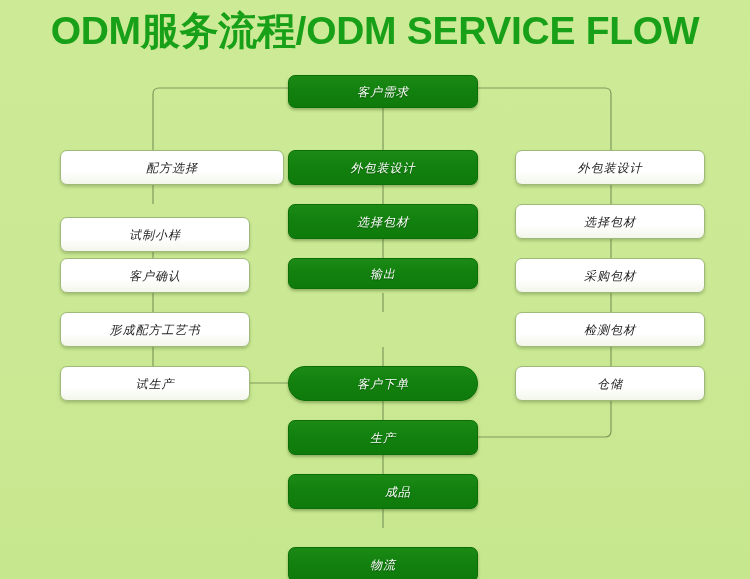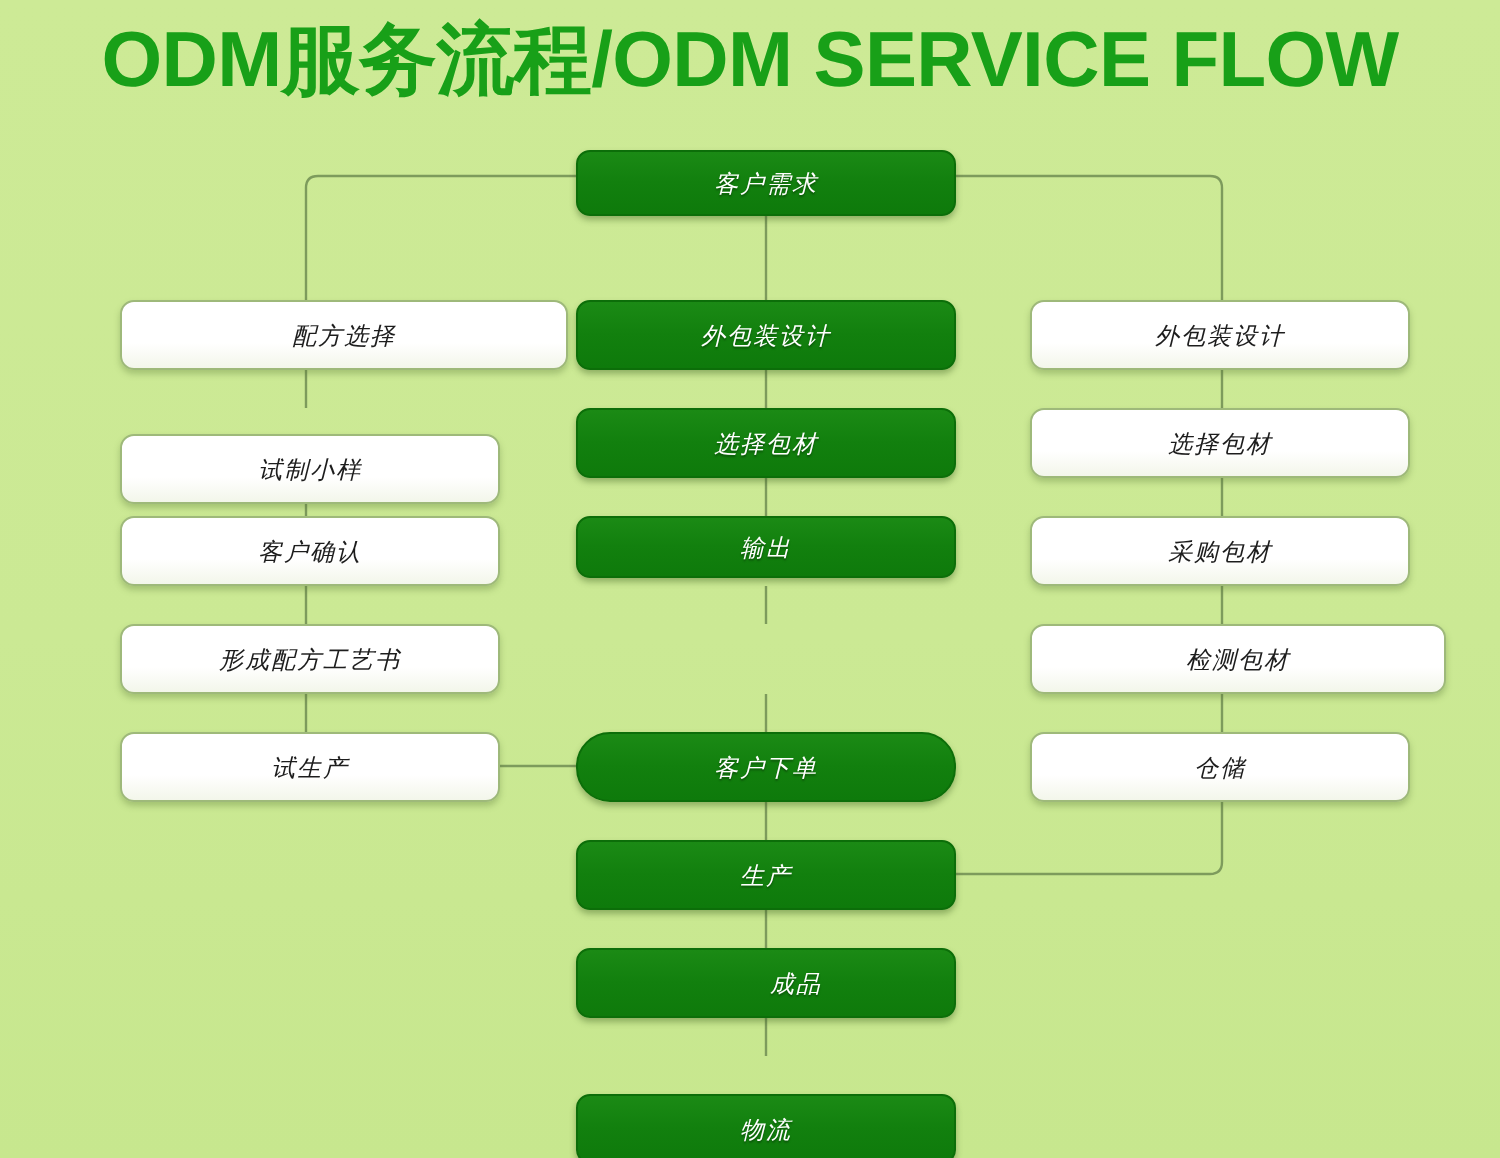--- a/index.html
+++ b/index.html
@@ -125,16 +125,16 @@
   <div class="node node-green" style="left:288px; top:204px; width:190px; height:35px;">选择包材</div>
   <div class="node node-green" style="left:288px; top:258px; width:190px; height:31px;">输出</div>
   <div class="node node-green" style="left:288px; top:366px; width:190px; height:35px;border-radius:17px;">客户下单</div>
   <div class="node node-green" style="left:288px; top:420px; width:190px; height:35px;">生产</div>
   <div class="node node-green" style="left:288px; top:474px; width:190px; height:35px;padding-left:30px;">成品</div>
   <div class="node node-green" style="left:288px; top:528px; width:190px; height:35px;margin-top:19px;">物流</div>
 
   <div class="node node-white" style="left:515px; top:150px; width:190px; height:35px;">外包装设计</div>
   <div class="node node-white" style="left:515px; top:204px; width:190px; height:35px;">选择包材</div>
   <div class="node node-white" style="left:515px; top:258px; width:190px; height:35px;">采购包材</div>
-  <div class="node node-white" style="left:515px; top:312px; width:208px; height:35px;">检测包材</div>
+  <div class="node node-white" style="left:515px; top:312px; width:190px; height:35px;">检测包材</div>
   <div class="node node-white" style="left:515px; top:366px; width:190px; height:35px;">仓储</div>
 
 </div>
 
 </body></html>

